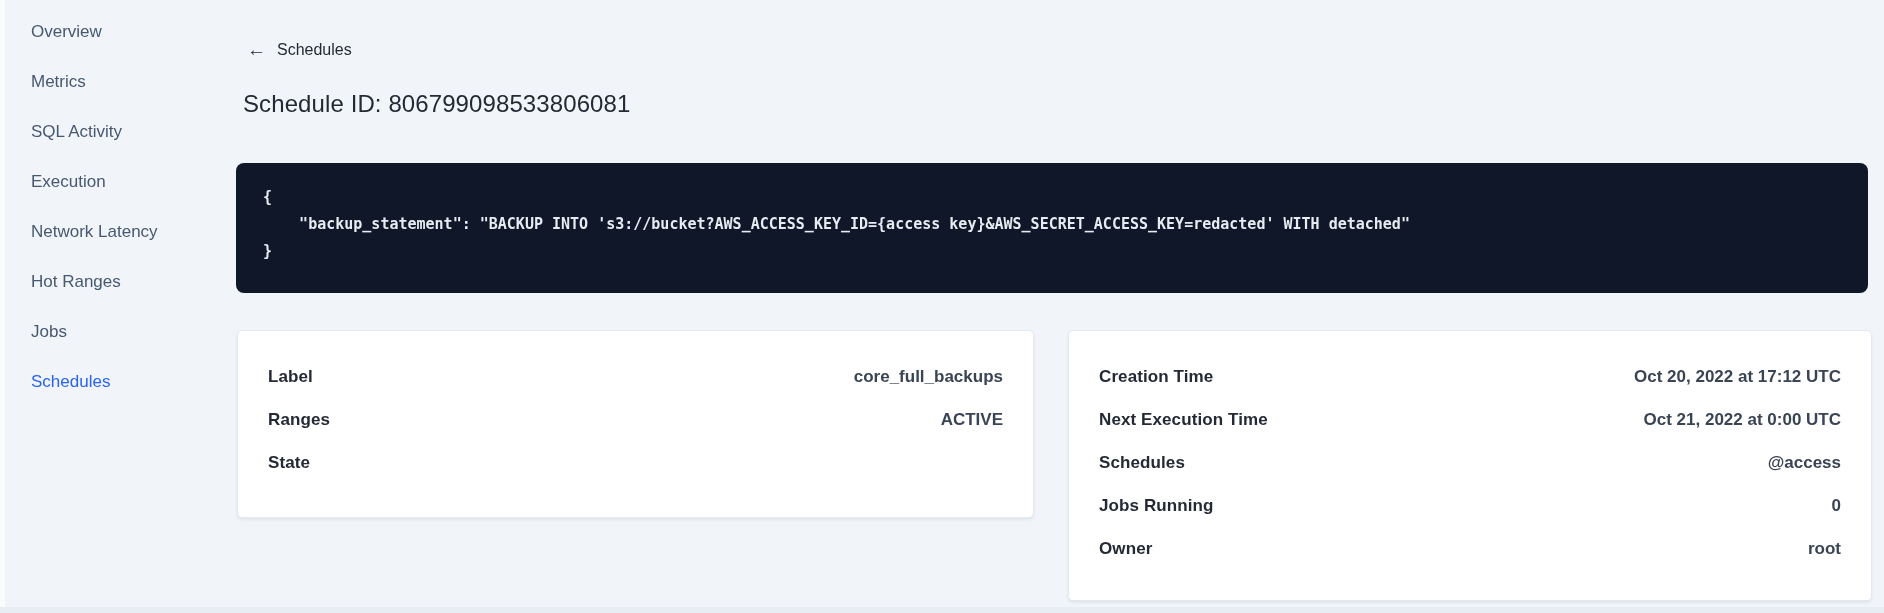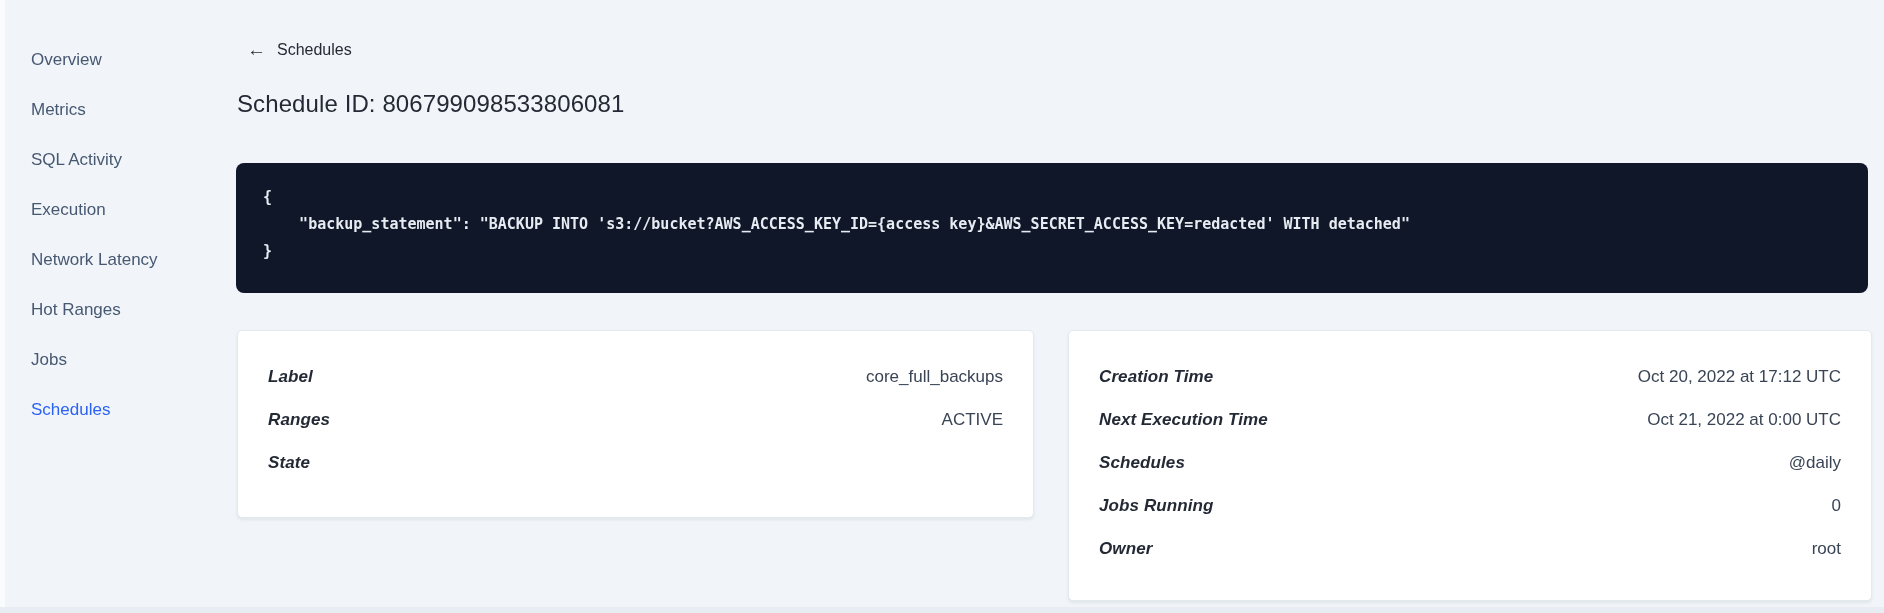--- a/index.html
+++ b/index.html
@@ -25,21 +25,21 @@
     position:absolute;left:0;top:0;width:5px;height:613px;
     background:#FAFBFD;
   }
   .bottom-strip{
     position:absolute;left:0;bottom:0;width:1884px;height:6px;
     background:var(--bottom-strip);
   }
   
   .sidebar{
     position:absolute;left:0;top:0;width:237px;height:613px;
-    padding-top:35px;
+    padding-top:7px;
   }
   .nav-item{
     height:50px;line-height:50px;
     padding-left:31px;
     font-size:17px;
     color:var(--sidebar-text);
     cursor:pointer;
     white-space:nowrap;
   }
   .nav-item.active{
@@ -52,21 +52,21 @@
   .back-link{
     position:absolute;left:10px;top:40px;
     display:flex;align-items:center;gap:11px;
     font-size:16px;color:var(--heading-text);
     cursor:pointer;
   }
   .back-arrow{
     font-size:19px;line-height:1;color:var(--heading-text);
   }
   .page-title{
-    position:absolute;left:0;top:90px;
+    position:absolute;left:6px;top:90px;
     font-size:24px;font-weight:400;color:var(--heading-text);
     letter-spacing:.1px;
   }
   .code-block{
     position:absolute;left:-1px;top:163px;
     width:1632px;height:130px;
     background:var(--code-bg);
     border-radius:8px;
     padding:21px 27px;
     font-family:"DejaVu Sans Mono", monospace;
@@ -90,24 +90,23 @@
   }
   .card.details{width:797px;height:188px;}
   .card.schedule{width:804px;height:271px;}
   .card-row{
     display:flex;justify-content:space-between;align-items:center;
     height:43px;
   }
   .row-label{
     font-size:17px;font-weight:700;color:var(--heading-text);
     letter-spacing:.1px;
-    font-style:italic;
   }
   .row-value{
-    font-size:17px;font-weight:400;color:var(--value-text);
+    font-size:17px;font-weight:700;color:var(--value-text);
     text-align:right;
   }
 </style>
 </head>
 <body>
 
 <div class="left-edge"></div>
 
 <nav class="sidebar">
   <div class="nav-item">Overview</div>
@@ -154,21 +153,21 @@
       <div class="card-row">
         <span class="row-label">Creation Time</span>
         <span class="row-value">Oct 20, 2022 at 17:12 UTC</span>
       </div>
       <div class="card-row">
         <span class="row-label">Next Execution Time</span>
         <span class="row-value">Oct 21, 2022 at 0:00 UTC</span>
       </div>
       <div class="card-row">
         <span class="row-label">Schedules</span>
-        <span class="row-value">@daily</span>
+        <span class="row-value">@access</span>
       </div>
       <div class="card-row">
         <span class="row-label">Jobs Running</span>
         <span class="row-value">0</span>
       </div>
       <div class="card-row">
         <span class="row-label">Owner</span>
         <span class="row-value">root</span>
       </div>
     </section>

